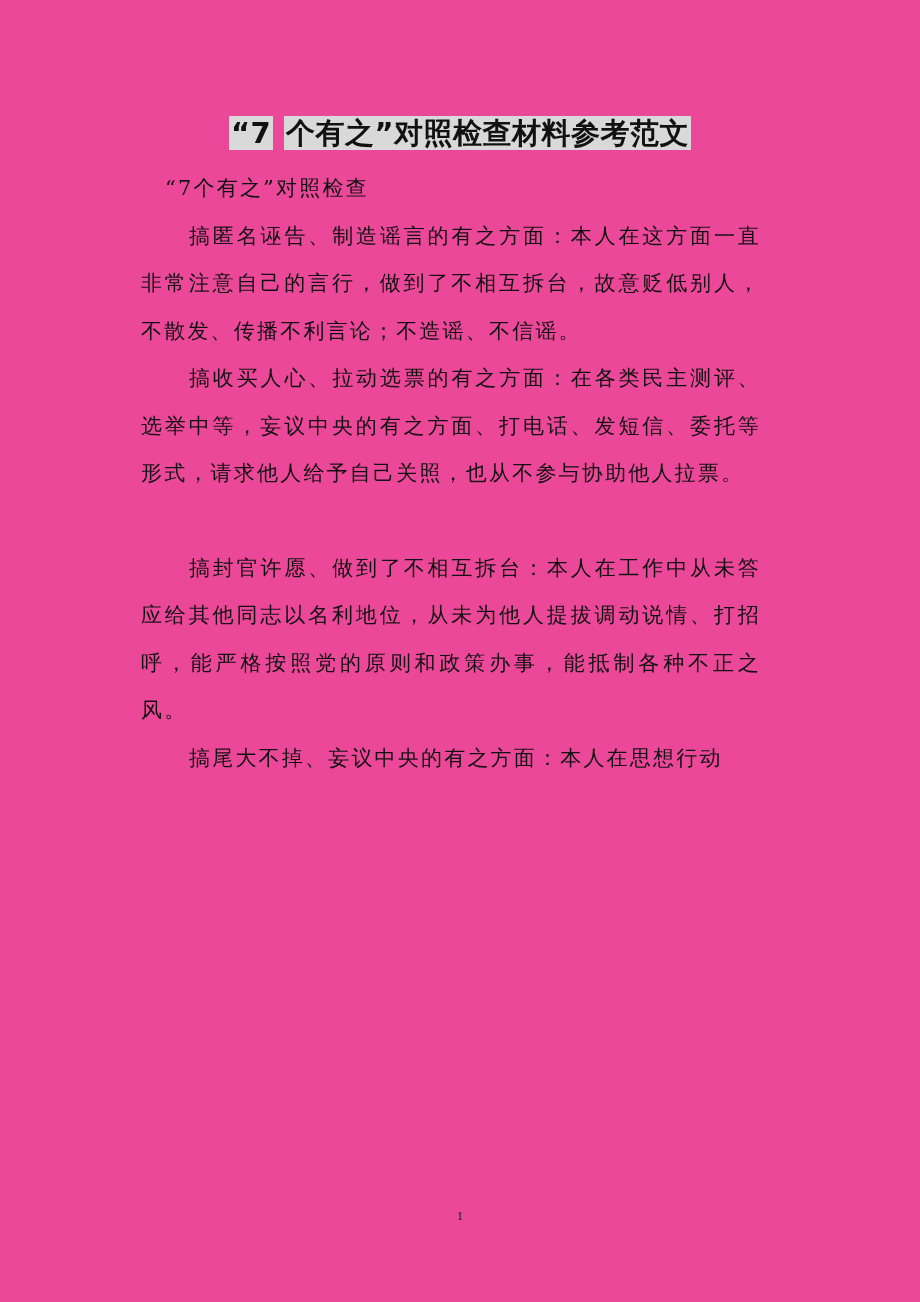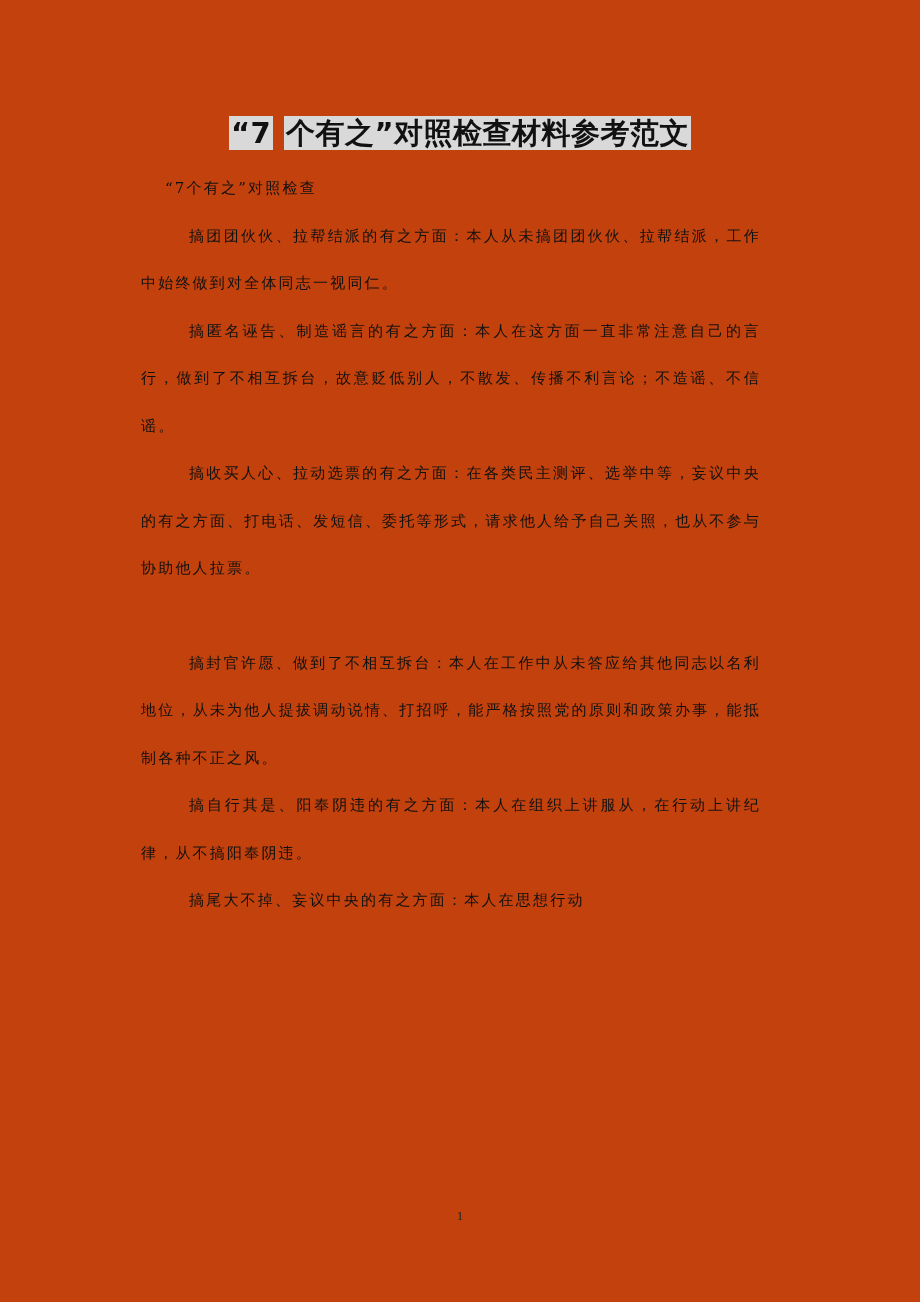--- a/index.html
+++ b/index.html
@@ -1,39 +1,37 @@
 <!DOCTYPE html>
 <html><head>
 <meta charset="utf-8">
 <style>
   html, body { margin: 0; padding: 0; background: #ffffff; }
   body { width: 920px; height: 1302px; position: relative; overflow: hidden; font-family: "DejaVu Serif", "Liberation Serif", serif; color: #111; }
-  .page { position: absolute; left: 0; top: 0; width: 920px; height: 1302px; background: #c2410c; }
+  .page { position: absolute; left: 0; top: 0; width: 920px; height: 1302px; background: #ec4899; }
   .title-wrap { position: absolute; top: 112px; left: 0; width: 920px; text-align: center; }
   .title { display: inline-block; font-family: "DejaVu Sans", "Liberation Sans", sans-serif; font-weight: bold; font-size: 29px; line-height: 42px; letter-spacing: 0.5px; color: #111; }
   .title .hl { background: #d9d9d9; padding: 0 2px; }
   .body { position: absolute; left: 141px; top: 165px; width: 620px; }
-  .para { font-size: 15px; line-height: 47.5px; text-indent: 48px; margin: 0; letter-spacing: 2.2px; text-align: justify; }
+  .para { font-size: 21px; line-height: 47.5px; text-indent: 48px; margin: 0; letter-spacing: 2.2px; text-align: justify; }
   .para.first { text-indent: 24px; }
   .gap { height: 47px; }
   .page-num { position: absolute; top: 1208px; left: 0; width: 920px; text-align: center; font-family: "Liberation Serif", serif; font-size: 13px; color: #222; }
 </style>
 </head>
 <body>
 
 <div class="page">
   <div class="title-wrap">
     <span class="title"><span class="hl">“7</span> <span class="hl">个有之”对照检查材料参考范文</span></span>
   </div>
 
   <div class="body">
     <p class="para first">“7个有之”对照检查</p>
-    <p class="para">搞团团伙伙、拉帮结派的有之方面：本人从未搞团团伙伙、拉帮结派，工作中始终做到对全体同志一视同仁。</p>
     <p class="para">搞匿名诬告、制造谣言的有之方面：本人在这方面一直非常注意自己的言行，做到了不相互拆台，故意贬低别人，不散发、传播不利言论；不造谣、不信谣。</p>
     <p class="para">搞收买人心、拉动选票的有之方面：在各类民主测评、选举中等，妄议中央的有之方面、打电话、发短信、委托等形式，请求他人给予自己关照，也从不参与协助他人拉票。</p>
     <div class="gap"></div>
     <p class="para">搞封官许愿、做到了不相互拆台：本人在工作中从未答应给其他同志以名利地位，从未为他人提拔调动说情、打招呼，能严格按照党的原则和政策办事，能抵制各种不正之风。</p>
-    <p class="para">搞自行其是、阳奉阴违的有之方面：本人在组织上讲服从，在行动上讲纪律，从不搞阳奉阴违。</p>
     <p class="para">搞尾大不掉、妄议中央的有之方面：本人在思想行动</p>
   </div>
 
   <div class="page-num">1</div>
 </div>
 
 </body></html>

